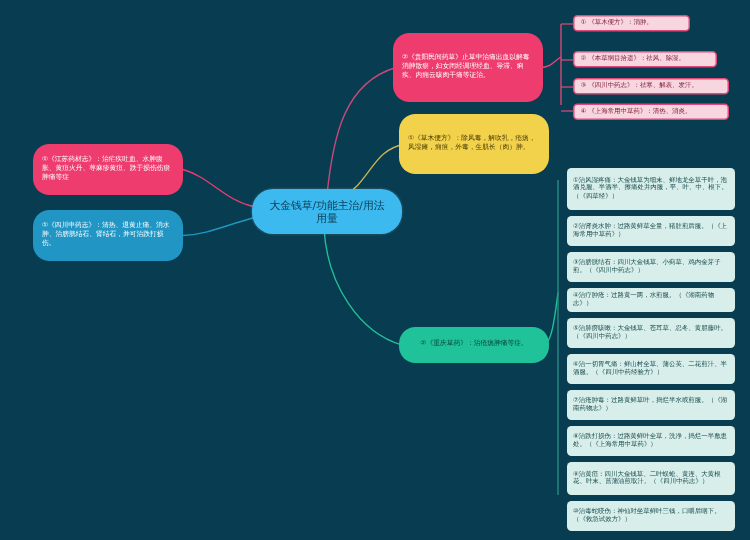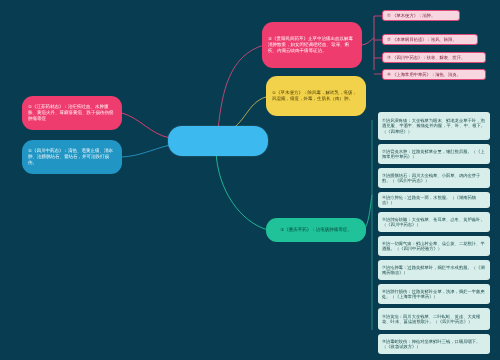--- a/index.html
+++ b/index.html
@@ -111,20 +111,22 @@
     <path d="M374 40 L 382 40" stroke="#e04a78" stroke-width="0.8" fill="none"></path>
     <path d="M374 58 L 382 58" stroke="#e04a78" stroke-width="0.8" fill="none"></path>
     <path d="M374 74 L 382 74" stroke="#e04a78" stroke-width="0.8" fill="none"></path>
 
     <path d="M362 230 C 368 230, 370 210, 372 195" stroke="#20c29a" stroke-width="0.9" fill="none"></path>
     <path d="M372 120 L 372 330" stroke="#2d8f86" stroke-width="0.9" fill="none"></path>
   </svg>
 
   <div class="node root" style="left:168px; top:126px; width:100px; height:30px;">
     <div style="width:100%;">
+      <span>大金钱草/功能主治/用法</span>
+      <span>用量</span>
     </div>
   </div>
 
   <div class="node bubble pink" style="left:22px; top:96px; width:100px; height:34px;">①《江苏药材志》：治疟疾吐血、水肿腹胀、黄疸火丹、荨麻疹黄疸、跌于损伤伤瘀肿痛等症</div>
 
   <div class="node bubble blue" style="left:22px; top:140px; width:100px; height:34px;">①《四川中药志》：清热、退黄止痛、消水肿、治膀胱结石、肾结石，并可治跌打损伤。</div>
 
   <div class="node bubble pink2" style="left:262px; top:22px; width:100px; height:46px;">②《贵阳民间药草》止草中治痛出血以解毒消肿散瘀，妇女闭经调理经血、导滞、痢疾、内痈云咳肉干痛等证治。</div>
 
   <div class="node bubble yellow" style="left:266px; top:76px; width:100px; height:40px;">①《草木便方》：除风毒，解吹乳，疮疡，风湿瘫，痈疽，外毒，生肌长（肉）肿。</div>

